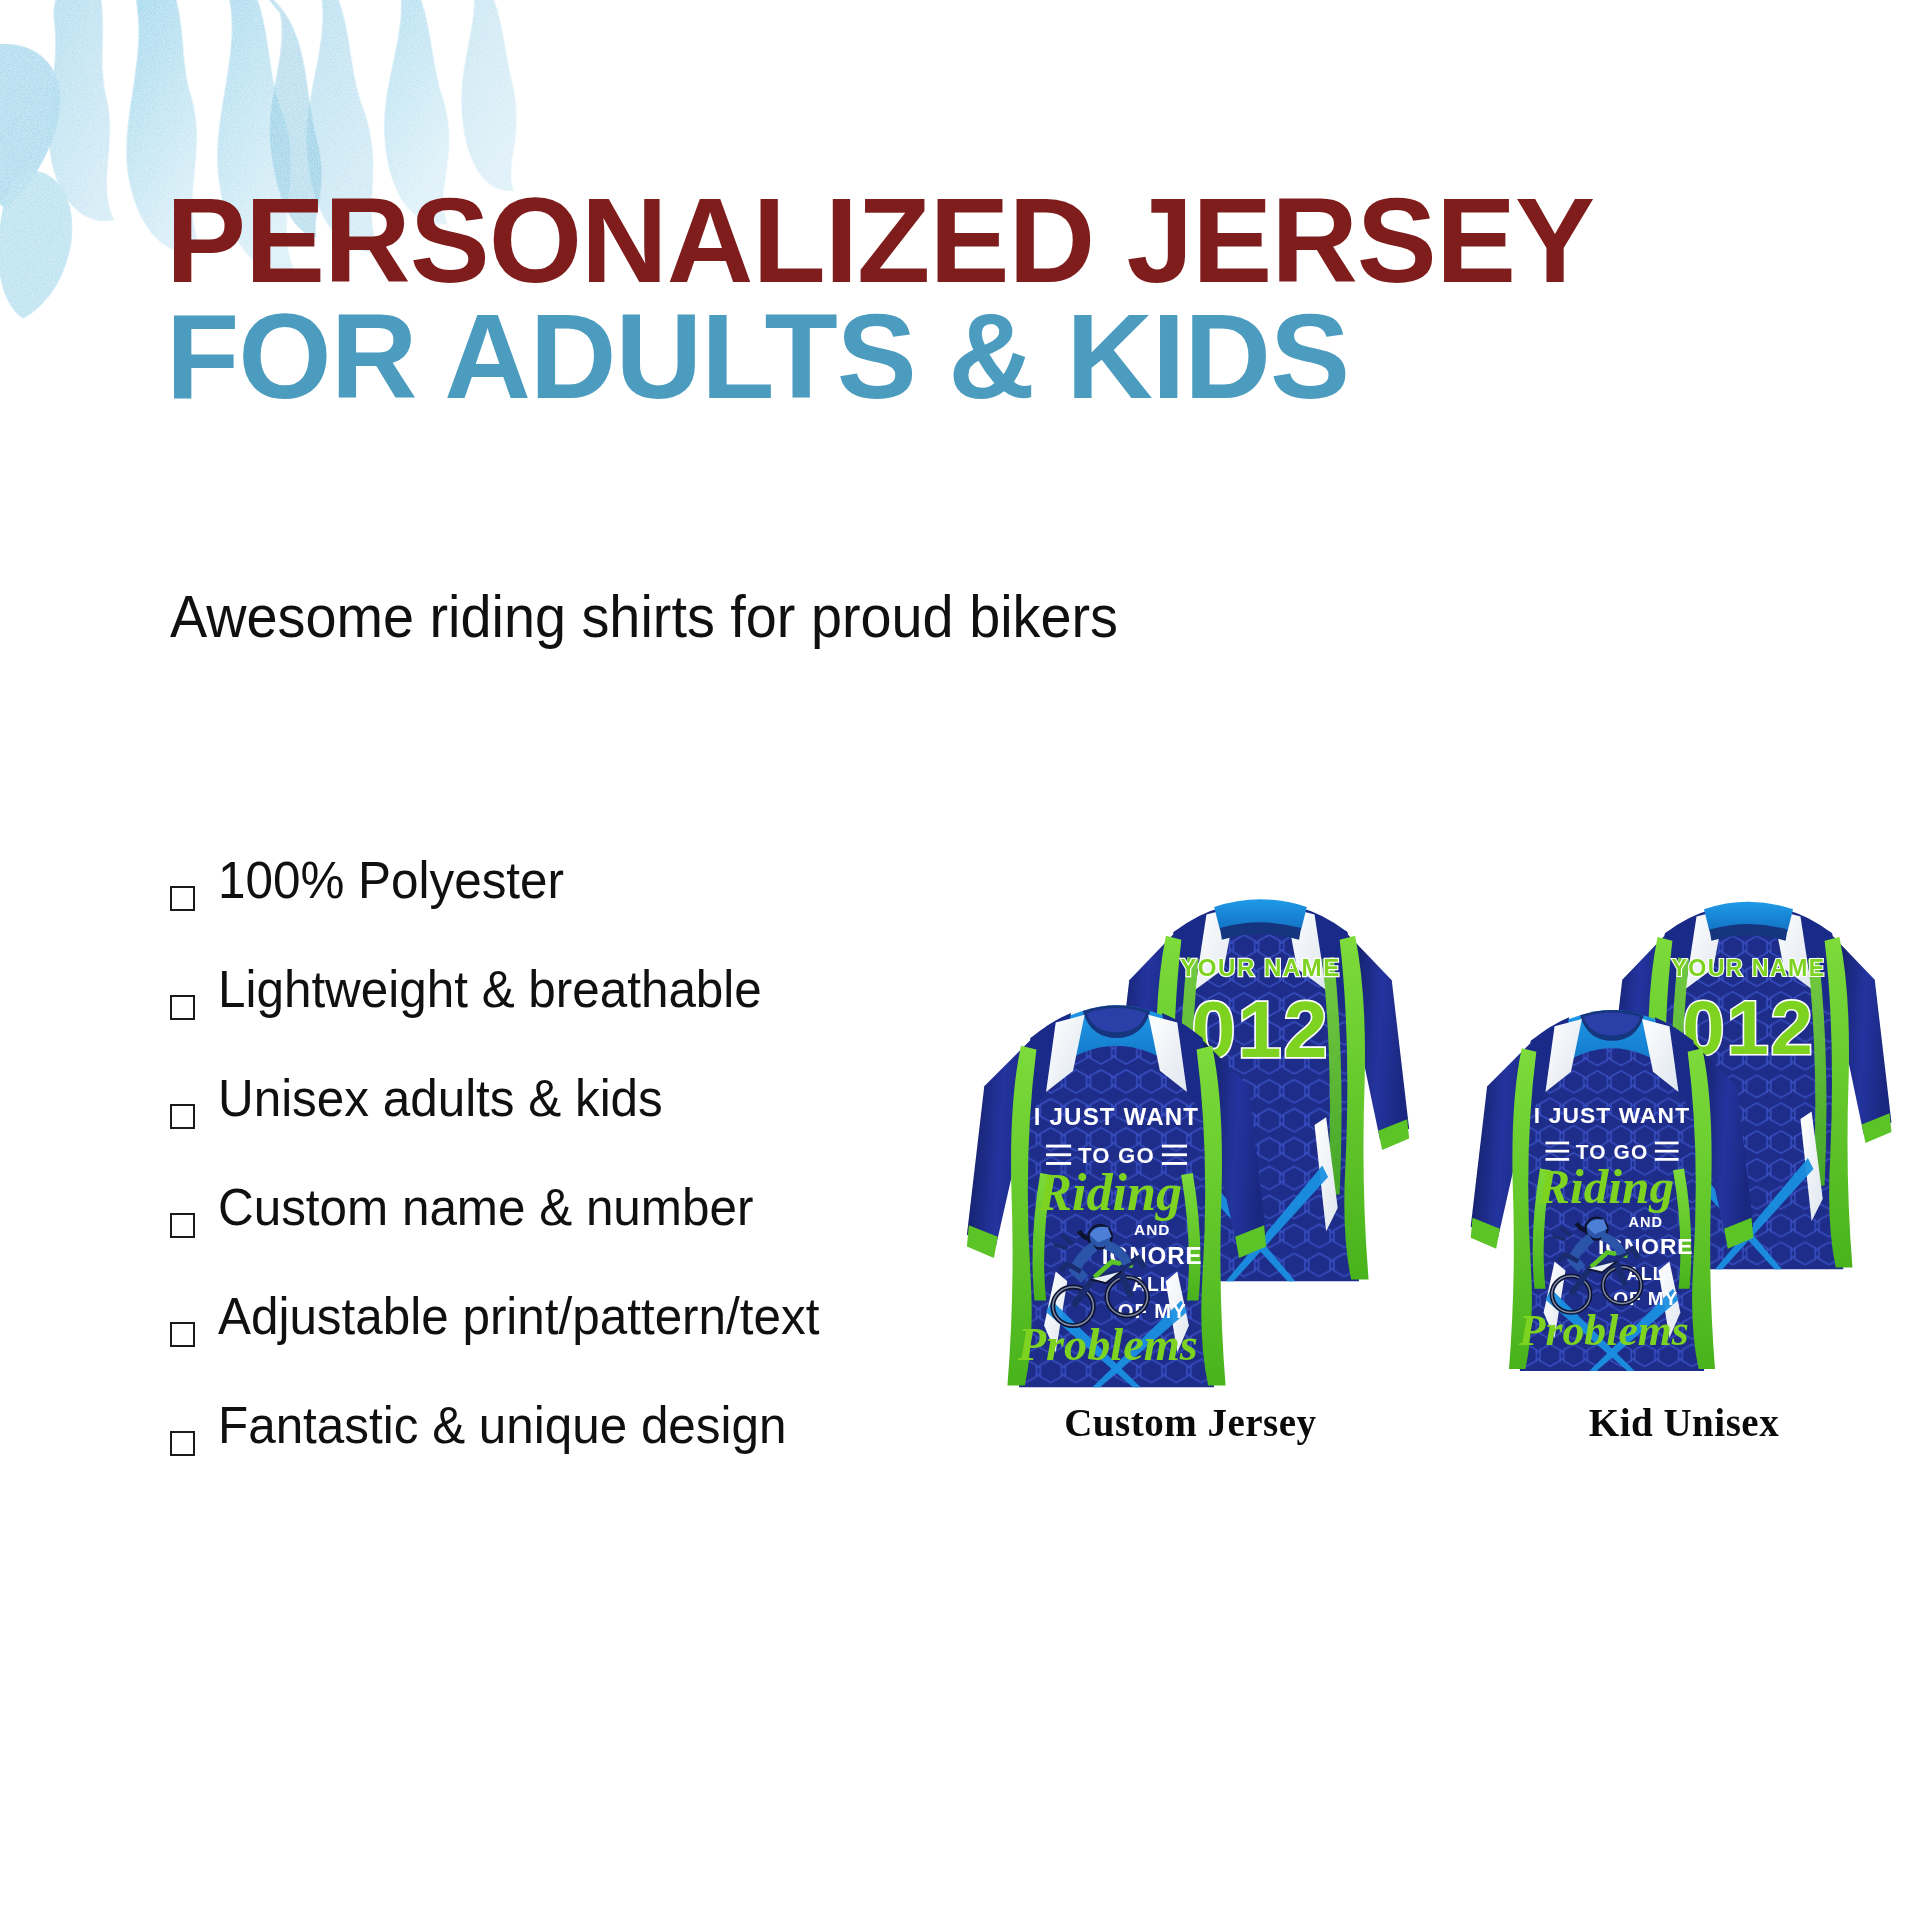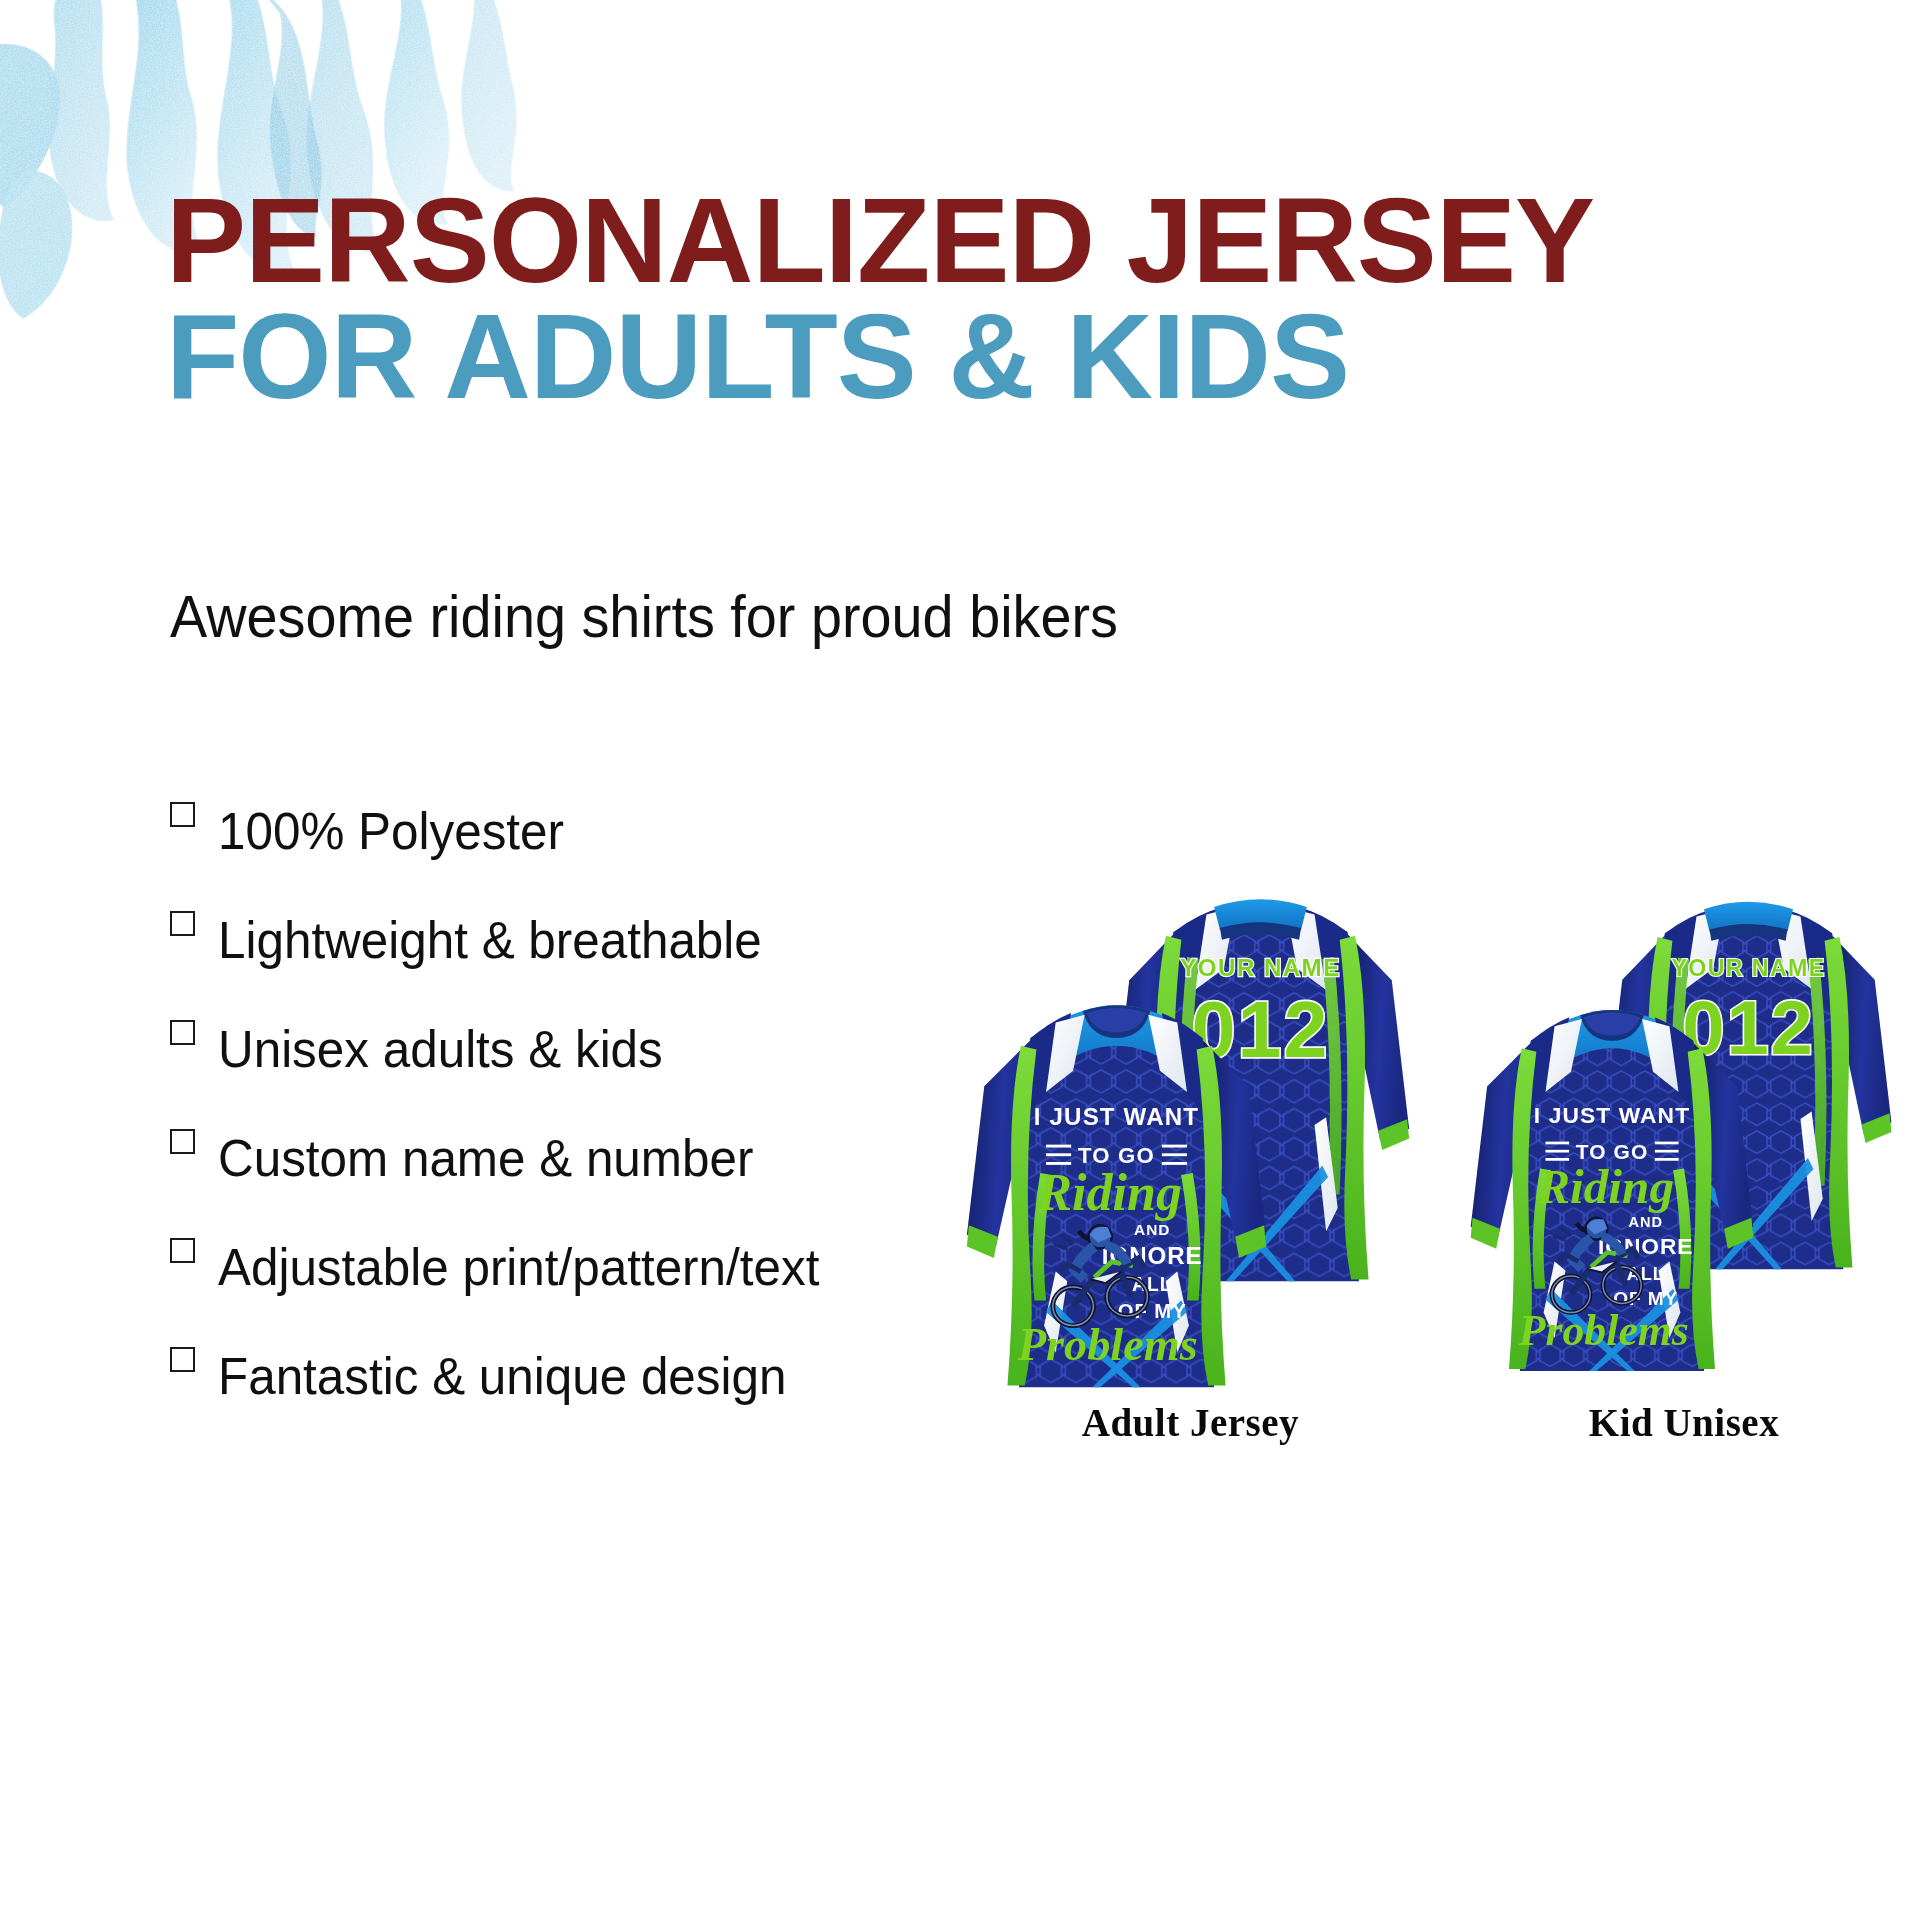--- a/index.html
+++ b/index.html
@@ -61,21 +61,21 @@
 
   
   #features {
     position: absolute;
     left: 170px;
     top: 801px;
     width: 869px;
   }
   .feature-row {
     display: flex;
-    align-items: flex-start;
+    align-items: flex-end;
     height: 109px;
   }
   .feature-marker {
     width: 25px;
     height: 25px;
     border: 2.9px solid #1a1a1a;
     box-sizing: border-box;
     flex: 0 0 auto;
     margin-right: 23px;
     position: relative;
@@ -350,21 +350,21 @@
               <path d="M52,16 Q46,14 42,8" stroke="#0d1430" stroke-width="5" fill="none"></path>
               <path d="M58,24 Q44,34 38,48 L48,58" fill="none" stroke="#2b55a8" stroke-width="11"></path>
               <path d="M70,22 Q86,28 92,42" fill="none" stroke="#2b55a8" stroke-width="10"></path>
               <path d="M36,22 L24,12 M30,26 L16,22" stroke="#1b2c6e" stroke-width="4"></path>
               <path d="M44,50 L30,42 L22,50" fill="none" stroke="#1b2c6e" stroke-width="5"></path>
             </g>
           </g>
         </svg>
       </div>
     </div>
-    <div class="product-caption">Adult Jersey</div>
+    <div class="product-caption">Custom Jersey</div>
   </div>
 
   <div class="product-group" id="group-kid">
     <div class="jersey-stage">
 
       <div class="jersey" style="left:133px; top:1.9px; width:297px; height:406px; z-index:1;">
         <svg viewBox="0 0 320 430" xmlns="http://www.w3.org/2000/svg">
           <path d="M70,60 L24,108 L6,262 L36,274 L62,150 Z" fill="url(#sleeveL)"></path>
           <path d="M250,60 L296,108 L314,262 L284,274 L258,150 Z" fill="url(#sleeveL)"></path>
           <path d="M8,252 L38,264 L34,284 L6,272 Z" fill="#5cc426"></path>

